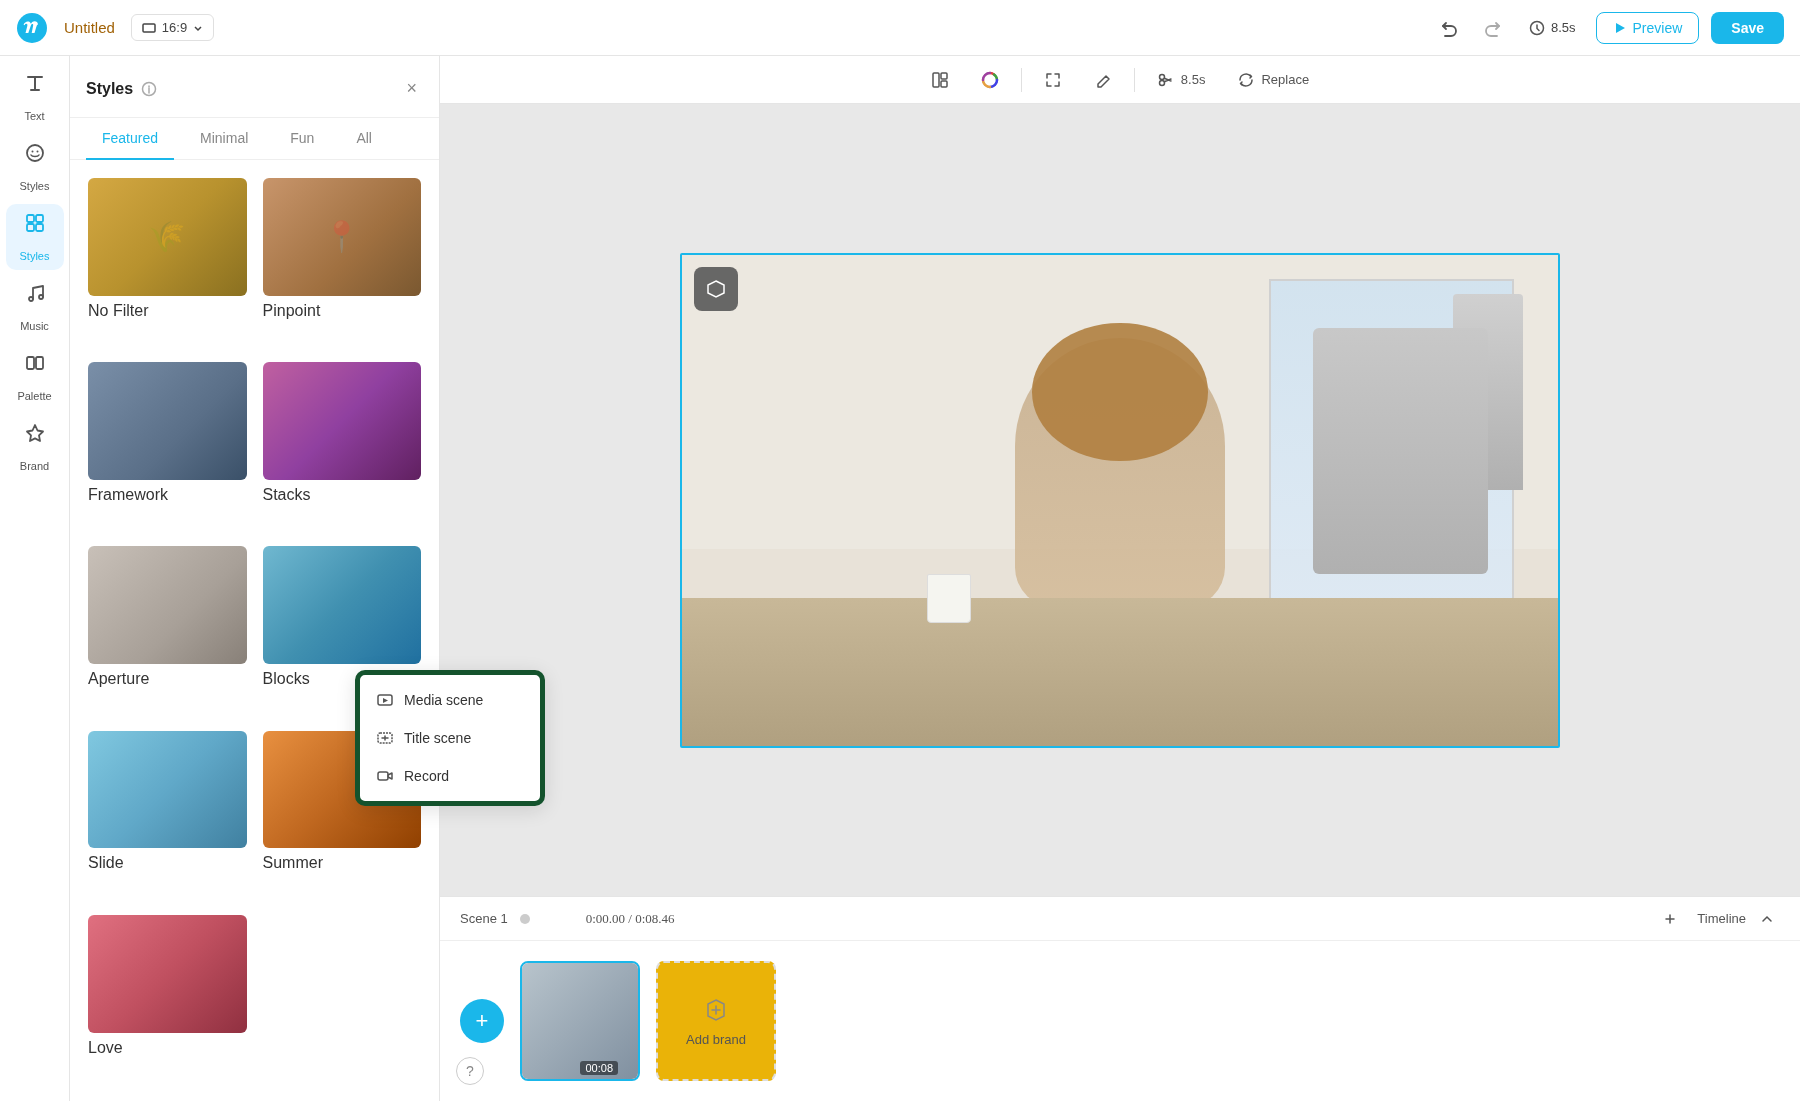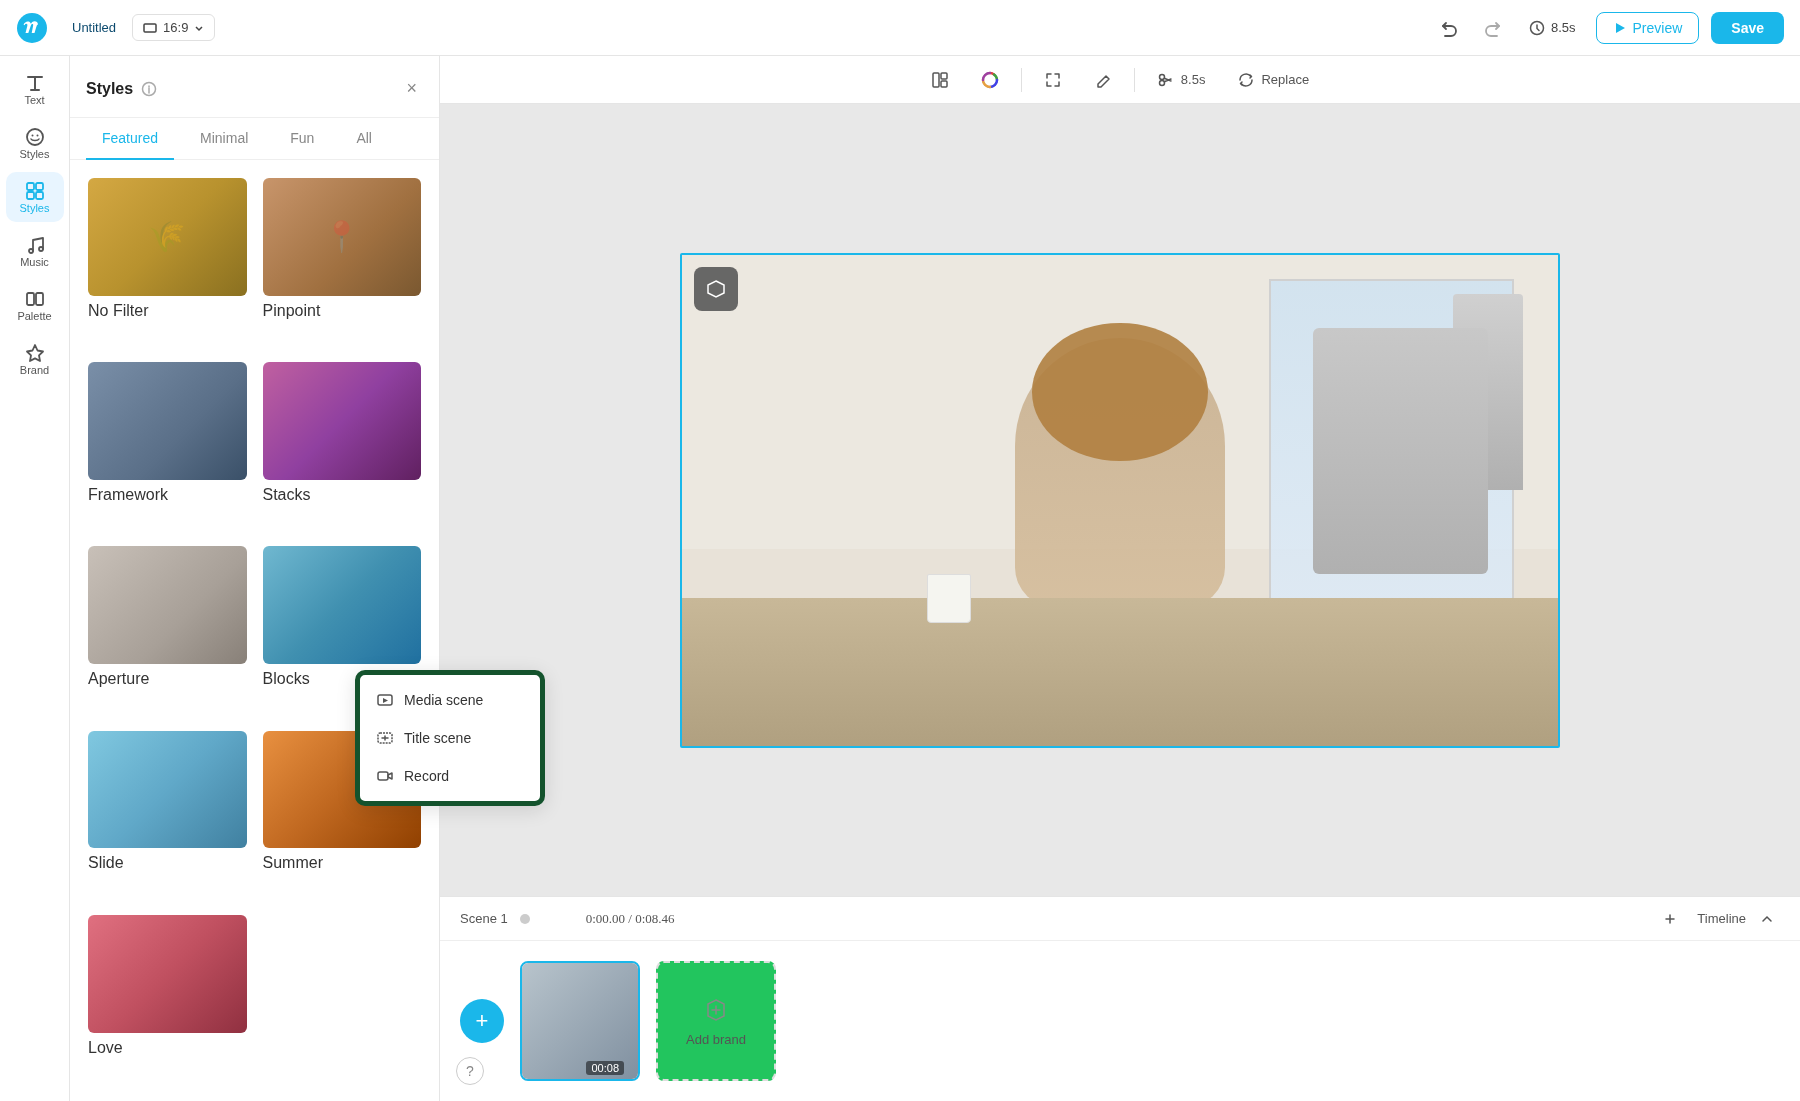--- a/index.html
+++ b/index.html
@@ -16,21 +16,21 @@
       gap: 16px;
       flex-shrink: 0;
       z-index: 10;
     }
     .vimeo-logo {
       display: flex; align-items: center; gap: 4px;
       font-weight: 700; font-size: 22px; color: #1ab7ea;
     }
     .vimeo-logo svg { width: 32px; height: 32px; }
     .doc-title {
-      font-size: 13px; color: #0c4a6e; font-weight: 500; margin-left: 8px;
+      font-size: 15px; color: #a16207; font-weight: 500; margin-left: 0;
     }
     .aspect-ratio-btn {
       display: flex; align-items: center; gap: 6px;
       border: 1px solid #e0e0e0; border-radius: 6px;
       padding: 5px 10px; font-size: 13px; color: #444;
       background: #fff; cursor: pointer;
     }
     .topbar-right {
       margin-left: auto;
       display: flex; align-items: center; gap: 12px;
@@ -71,21 +71,21 @@
       display: flex;
       flex-direction: column;
       align-items: center;
       padding-top: 8px;
       gap: 4px;
       flex-shrink: 0;
     }
     .sidebar-icon-item {
       display: flex; flex-direction: column; align-items: center;
       padding: 8px 6px; border-radius: 10px; cursor: pointer;
-      width: 58px; gap: 0;
+      width: 58px; gap: 16px;
     }
     .sidebar-icon-item.active { background: #e8f5ff; }
     .sidebar-icon-item span {
       font-size: 11px; color: #555; text-align: center;
     }
     .sidebar-icon-item.active span { color: #1ab7ea; }
     .sidebar-icon-item svg { width: 22px; height: 22px; color: #555; }
     .sidebar-icon-item.active svg { color: #1ab7ea; }
 
     
@@ -231,27 +231,27 @@
     .scene-thumb {
       width: 120px; height: 120px; border-radius: 8px;
       overflow: hidden; position: relative;
       border: 2px solid #1ab7ea; flex-shrink: 0; cursor: pointer;
     }
     .scene-thumb-img {
       width: 100%; height: 100%;
       background: linear-gradient(135deg, #b8c4cc 0%, #8fa0a8 100%);
     }
     .scene-thumb-time {
-      position: absolute; bottom: 4px; right: 14px;
+      position: absolute; bottom: 4px; right: 20px;
       font-size: 11px; color: #fff; background: rgba(0,0,0,0.5);
       padding: 1px 5px; border-radius: 3px;
     }
     .add-brand-btn {
       width: 120px; height: 120px; border-radius: 8px;
-      border: 2px dashed #ddd; background: #22c55e;
+      border: 2px dashed #ddd; background: #eab308;
       display: flex; flex-direction: column; align-items: center;
       justify-content: center; cursor: pointer; gap: 8px;
       flex-shrink: 0;
     }
     .add-brand-label { font-size: 13px; color: #555; }
 
     
     .dropdown-menu {
       position: absolute;
       top: 670px;

